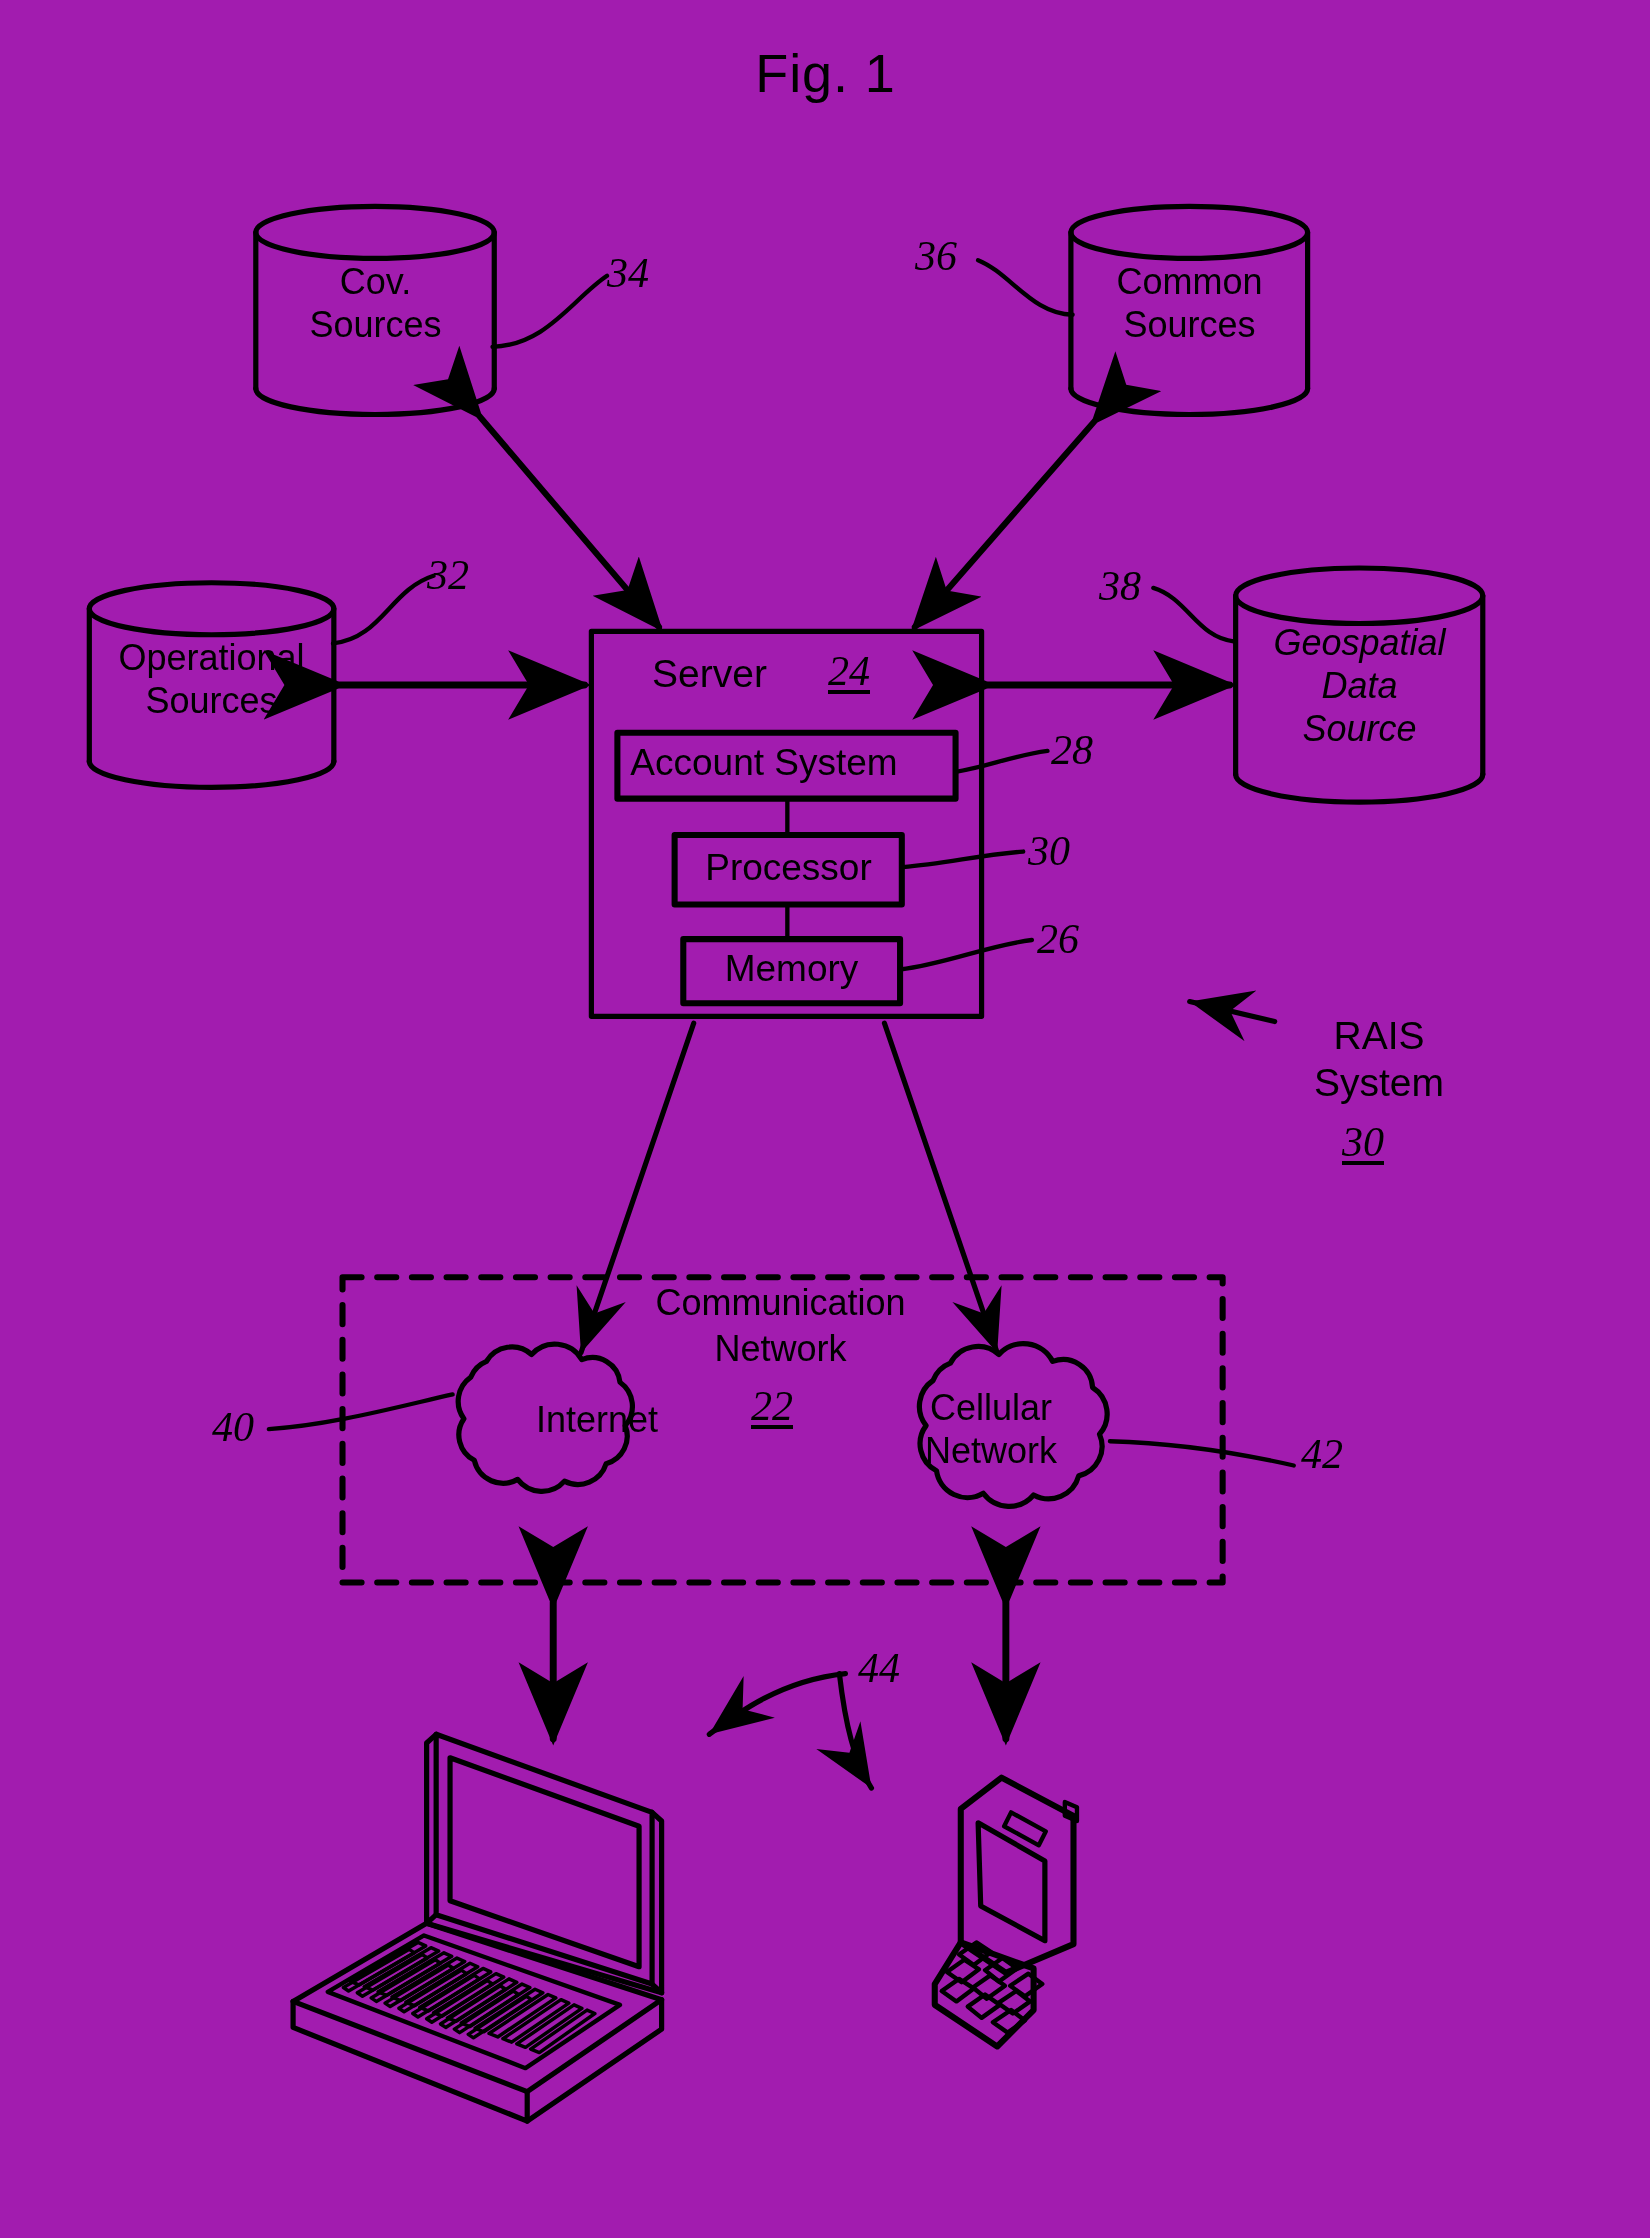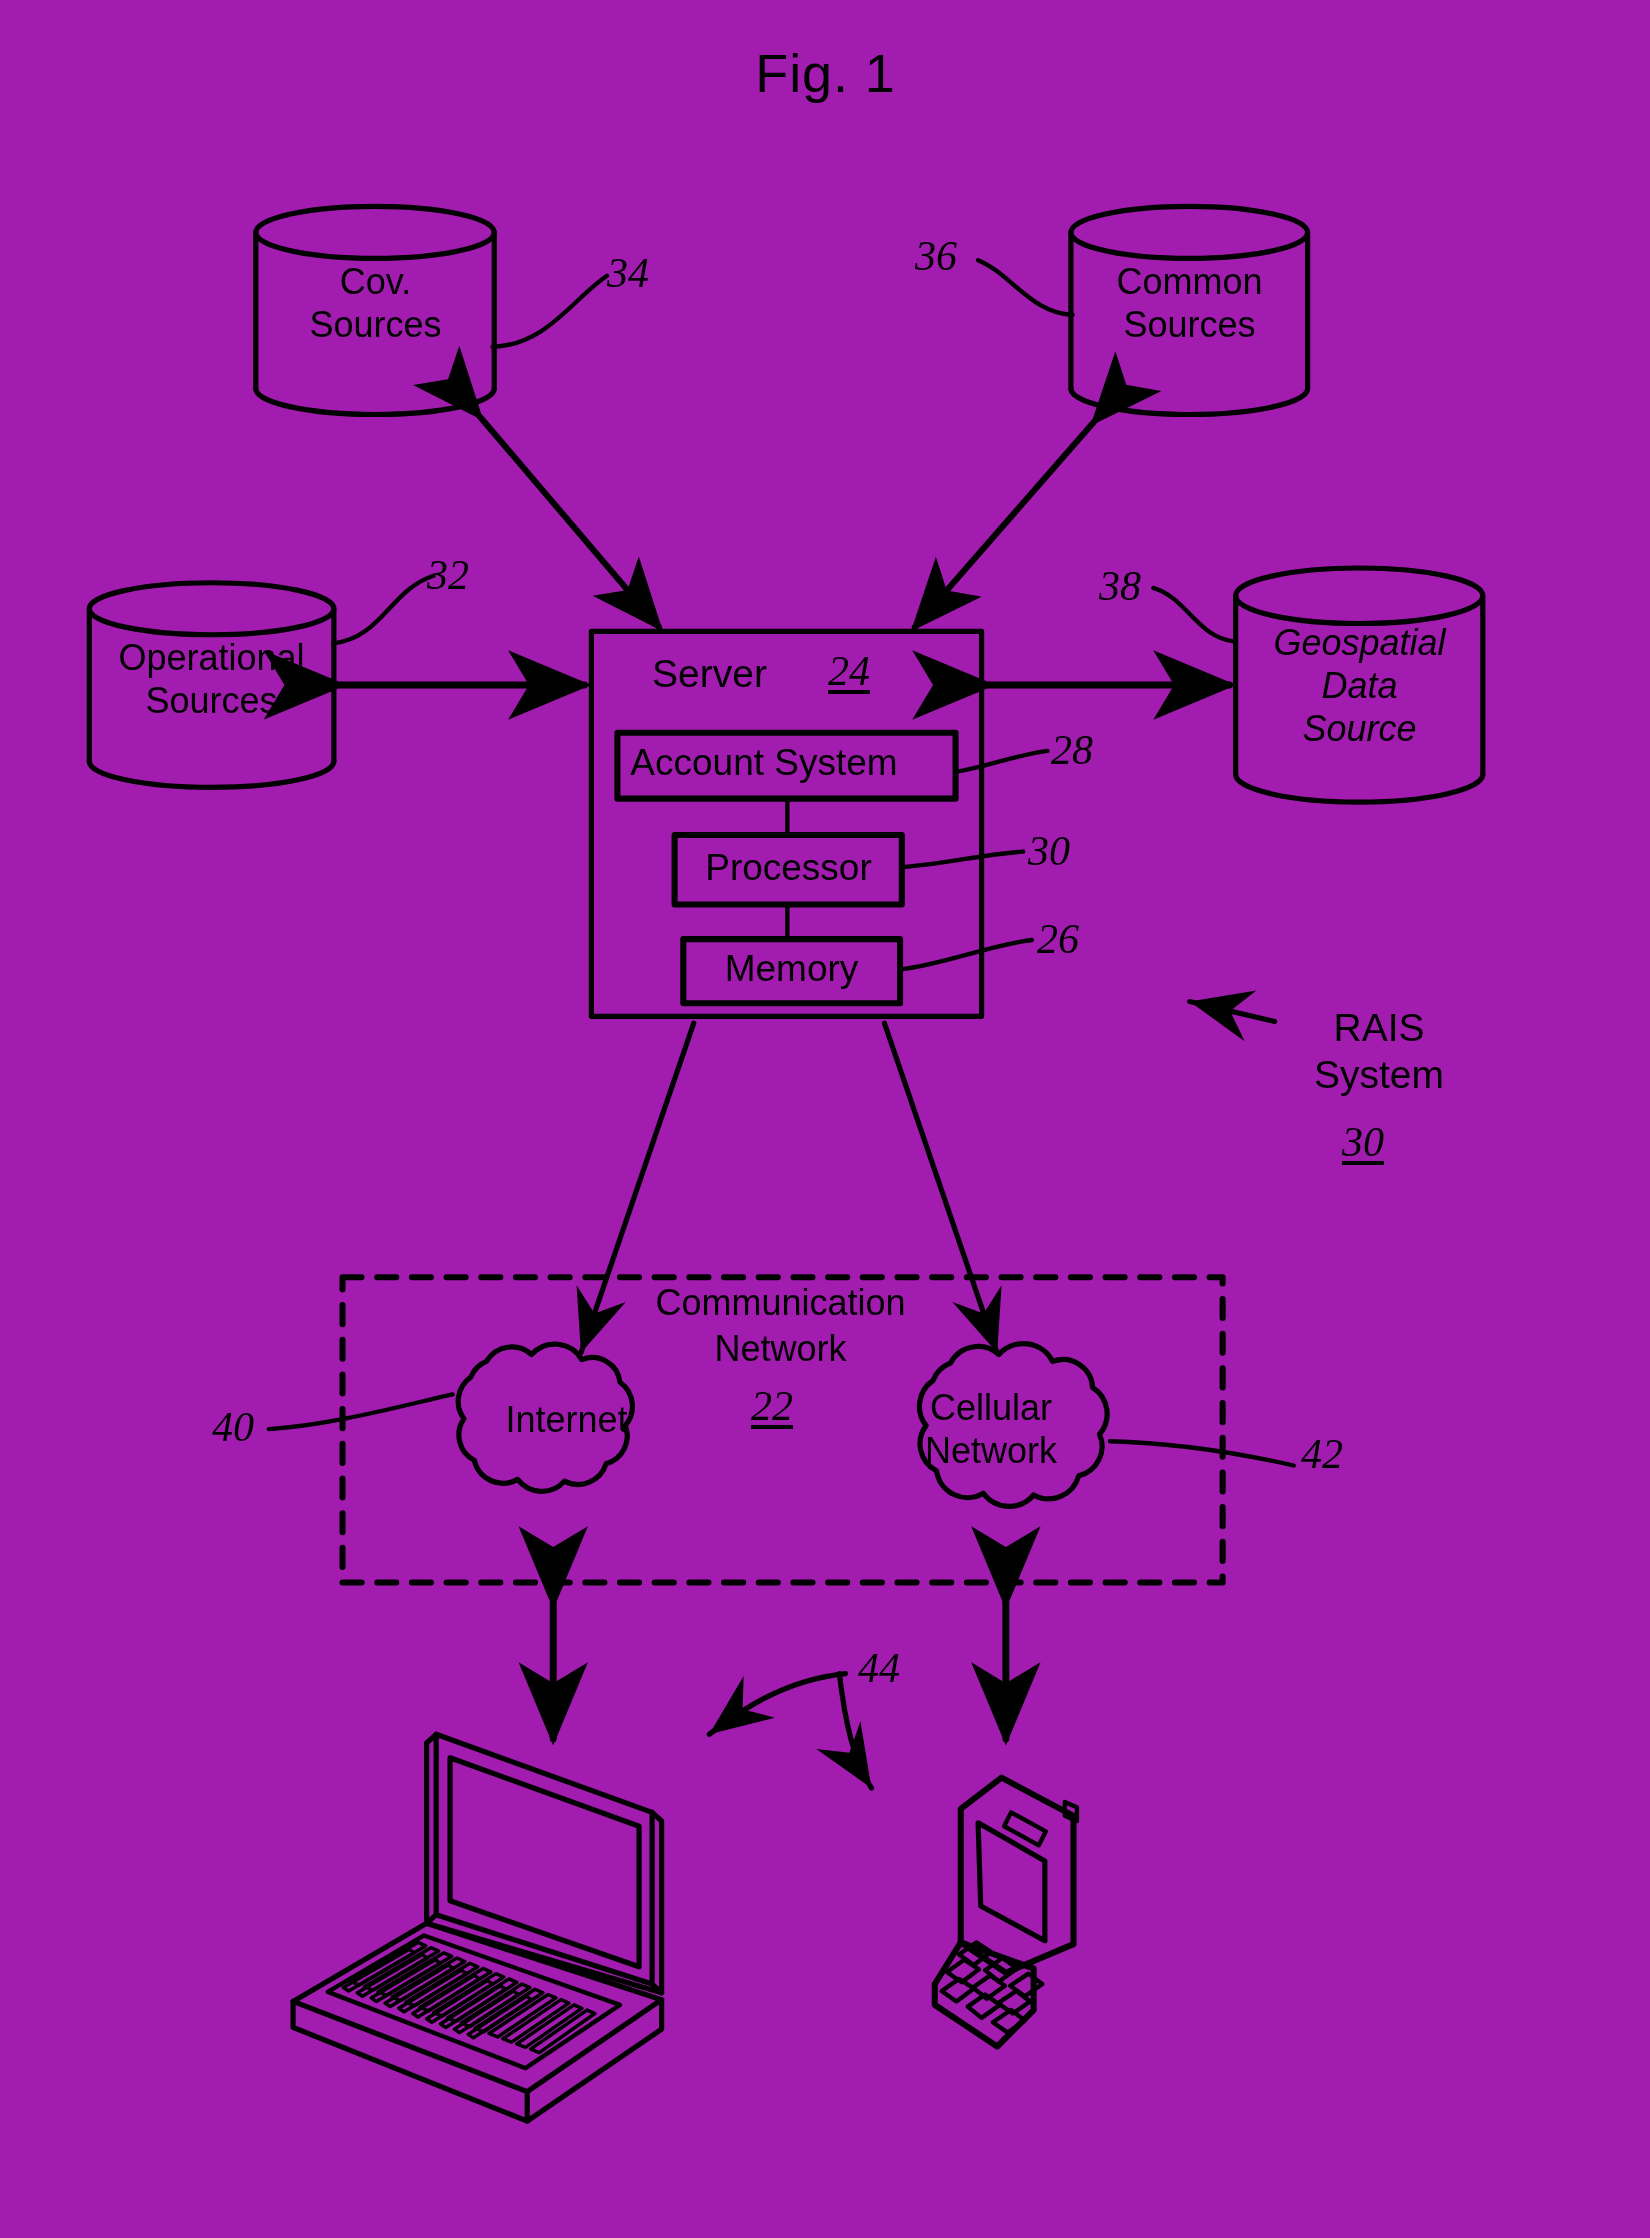--- a/index.html
+++ b/index.html
@@ -40,21 +40,21 @@
   
   .lbl {
     position: absolute;
     font-family: "Liberation Sans", sans-serif;
     font-size: 36px;
     line-height: 43px;
     text-align: center;
     white-space: pre-line;
     color: #000;
   }
-  .lbl.big { font-size: 39px; line-height: 47px; }
+  .lbl.big { font-size: 39px; line-height: 47px; margin-top: 8px; }
   .refnum {
     position: absolute;
     font-family: "Liberation Serif", serif;
     font-style: italic;
     font-size: 42px;
     line-height: 45px;
     color: #000;
     white-space: nowrap;
   }
   .refnum.und {
@@ -321,21 +321,21 @@
   <div class="refnum" style="left:1037px; top:917px;">26</div>
 
   <div class="lbl big" style="left:1249px; top:1004px; width:260px; text-align:center;">RAIS</div>
   <div class="lbl big" style="left:1249px; top:1051px; width:260px; text-align:center;">System</div>
   <div class="refnum und" style="left:1342px; top:1120px;">30</div>
 
   <div class="lbl" style="left:607px; top:1281px; width:347px; text-align:center;">Communication</div>
   <div class="lbl" style="left:607px; top:1327px; width:347px; text-align:center;">Network</div>
   <div class="refnum und" style="left:751px; top:1384px;">22</div>
 
-  <div class="lbl" style="left:464px; top:1398px; width:205px; text-align:center;">Internet</div>
+  <div class="lbl" style="left:453px; top:1398px; width:205px; text-align:right;">Internet</div>
   <div class="refnum" style="left:212px; top:1405px;">40</div>
 
   <div class="lbl" style="left:887px; top:1386px; width:208px; text-align:center;">Cellular
 Network</div>
   <div class="refnum" style="left:1301px; top:1432px;">42</div>
 
   <div class="refnum" style="left:858px; top:1646px;">44</div>
 
 </div>
 

